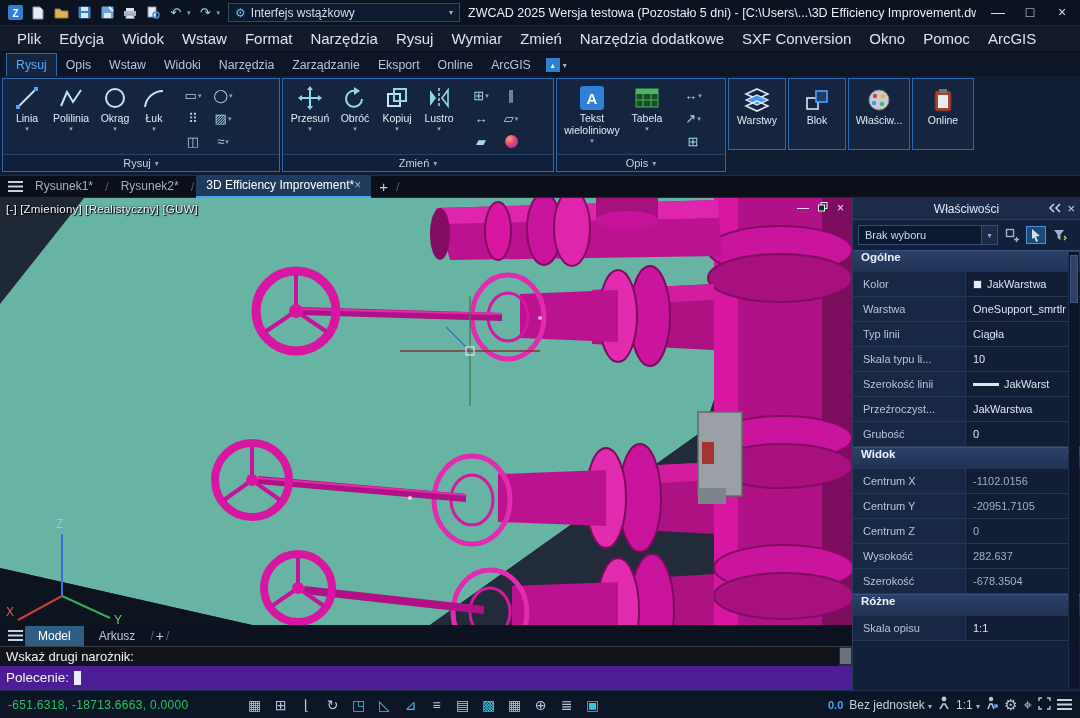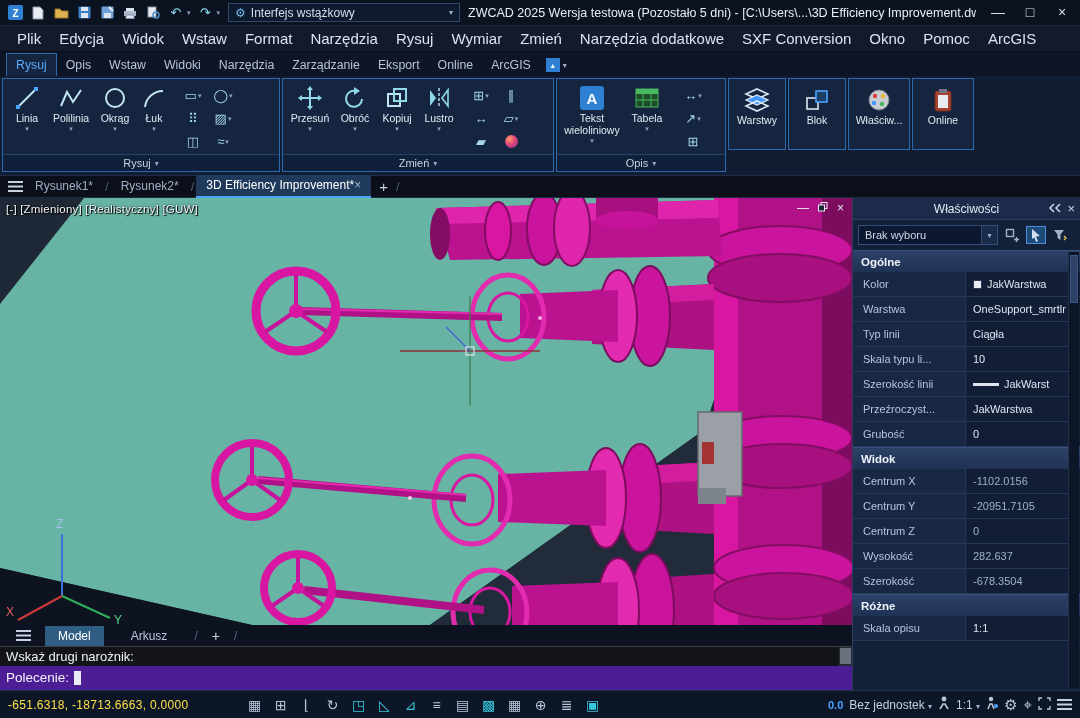--- a/index.html
+++ b/index.html
@@ -58,21 +58,21 @@
 
   
   .main{display:flex;height:492px;}
   .left-col{width:852px;display:flex;flex-direction:column;}
   .viewport{position:relative;width:852px;height:427px;background:#1f2836;}
   .scene{display:block;}
   .view-label{position:absolute;left:6px;top:5px;font-size:11.5px;color:#f2f6fb;text-shadow:0 0 2px #000,1px 1px 1px #000;letter-spacing:.2px;}
   .vp-controls{position:absolute;right:8px;top:3px;display:flex;align-items:center;gap:9px;color:#eaf0f8;font-size:12px;}
 
   
-  .layoutbar{height:21px;background:#0c1220;display:flex;align-items:center;gap:14px;padding-left:16px;}
+  .layoutbar{height:21px;background:#0c1220;display:flex;align-items:center;gap:2px;padding-left:8px;}
   .ltab{font-size:12px;padding:0 13px;line-height:20px;color:#b9c6d9;}
   .ltab.active{background:#2f5d84;color:#fff;}
   .lsep{color:#56657f;font-size:12px;}
   .lplus{color:#c6d2e2;font-size:14px;}
   .cmd-history{position:relative;height:20px;background:#121419;border-top:1px solid #3a3f46;font-family:"DejaVu Sans Mono",monospace;font-size:13px;color:#eef2f8;line-height:19px;padding-left:6px;}
   .cmd-scroll{position:absolute;right:0;top:0;width:13px;height:100%;background:#262a31;}
   .cmd-scroll .thumb{margin:1px 1px;height:16px;background:#6a7280;}
   .cmd-input{height:24px;background:#4c1d95;font-family:"DejaVu Sans Mono",monospace;font-size:13.5px;color:#f2f5fa;line-height:23px;padding-left:6px;}
   .cursor{display:inline-block;width:7px;height:14px;background:#e8edf4;margin-left:5px;vertical-align:middle;}
 
@@ -81,34 +81,34 @@
   .props-header{position:relative;height:22px;background:#1c2b49;border-bottom:1px solid #2c3f63;display:flex;align-items:center;justify-content:center;font-size:12px;color:#e2e9f4;}
   .props-header .hicons{position:absolute;right:5px;top:0;height:100%;display:flex;align-items:center;gap:6px;}
   .props-header .x{color:#cfd9ea;font-size:13px;}
   .props-toolbar{height:30px;display:flex;align-items:center;padding:0 5px;gap:4px;}
   .combo{display:flex;align-items:center;width:140px;height:20px;background:#0c1830;border:1px solid #344d78;font-size:11px;color:#cfdaeb;}
   .combo .ctext{padding-left:6px;flex:1;}
   .combo .cbtn{width:16px;height:100%;border-left:1px solid #344d78;background:#1b2c4a;display:flex;align-items:center;justify-content:center;font-size:8px;color:#9fb2cc;}
   .ptool{width:20px;height:18px;display:flex;align-items:center;justify-content:center;border:1px solid transparent;}
   .ptool.pressed{background:#1d4a78;border-color:#4b8fd6;}
   .props-sections{flex:1;overflow:hidden;}
-  .sec-h{height:22px;background:linear-gradient(#2c4168,#203254);border-top:1px solid #3a5280;display:flex;align-items:center;padding:0 8px;font-size:11.5px;font-weight:bold;color:#eef3fa;}
+  .sec-h{height:22px;background:linear-gradient(#2c4168,#203254);border-top:1px solid #3a5280;display:flex;align-items:flex-start;padding:0 8px;font-size:11.5px;font-weight:bold;color:#eef3fa;}
   .sec-h .chev{margin-left:auto;font-size:9px;color:#c6d2e2;font-weight:normal;}
   .prow{display:flex;height:25px;border-bottom:1px solid #263756;font-size:11px;}
   .plabel{width:112px;background:#182743;color:#b6c5db;line-height:24px;padding-left:10px;white-space:nowrap;overflow:hidden;}
   .pval{flex:1;background:#111e35;border-left:1px solid #263756;color:#dce5f2;line-height:24px;padding-left:7px;white-space:nowrap;overflow:hidden;display:flex;align-items:center;}
   .prow.dim .pval{color:#9db0cc;}
   .swatch{width:9px;height:9px;background:#e9edf3;border:1px solid #2a3a57;display:inline-block;margin-right:5px;flex:none;}
   .lwt{width:26px;height:3px;background:#dfe5ee;display:inline-block;margin-right:5px;flex:none;}
   .pscroll{position:absolute;right:1px;top:54px;bottom:2px;width:11px;background:#0c1626;border-left:1px solid #22314e;}
   .pscroll .thumb{margin:3px 1px;height:48px;background:#2e4166;border:1px solid #3c5687;}
 
   
   .statusbar{height:28px;background:#0d1626;border-top:1px solid #22304d;display:flex;align-items:center;font-size:12px;}
-  .coords{width:246px;padding-left:8px;color:#fde047;letter-spacing:.3px;white-space:nowrap;}
+  .coords{width:246px;padding-left:8px;color:#22c55e;letter-spacing:.3px;white-space:nowrap;}
   .stoggles{display:flex;gap:9px;}
   .stoggle{width:17px;text-align:center;font-size:14px;color:#b9c6da;}
   .stoggle.on{color:#35c9de;}
   .sright{margin-left:auto;display:flex;align-items:center;gap:6px;padding-right:8px;color:#c6d2e2;}
   .chip{color:#4aa3ff;font-weight:bold;font-size:11px;}
   .scaret2{font-size:8px;color:#9fb2cc;}
   .sglyph{font-size:15px;color:#b9c6da;}
 </style>
 </head>
 <body>

